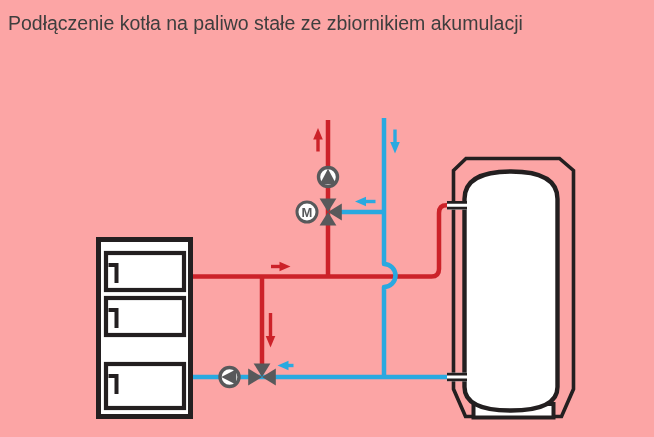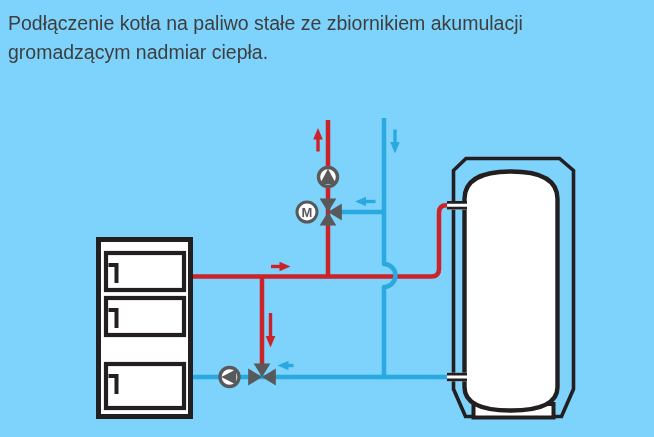--- a/index.html
+++ b/index.html
@@ -1,19 +1,19 @@
 <!DOCTYPE html>
 <html style="--hot: #cc2229; --cold: #29a9e0; --component: #58595b; --outline: #231f20;"><head>
 <meta charset="utf-8">
 <style>
   :root{
     --hot:#cc2229; --cold:#29a9e0; --component:#58595b; --outline:#231f20;
   }
   html,body{margin:0;padding:0;background:#fff;}
-  .stage{position:relative;width:654px;height:437px;background:#7dd3fc;overflow:hidden;
+  .stage{position:relative;width:654px;height:437px;background:#fca5a5;overflow:hidden;
          font-family:"Liberation Sans",sans-serif;}
   .title{position:absolute;left:8px;top:9px;width:640px;color:#3e3e3e;
          font-size:19.5px;line-height:29px;font-weight:400;letter-spacing:0px;}
   .title div{white-space:nowrap;}
   svg.diagram{position:absolute;left:0;top:0;}
   
   .pipe{fill:none;stroke-linejoin:round;stroke-linecap:butt;stroke-width:4.5px;}
   .hot{stroke:var(--hot,#cc2229);}
   .cold{stroke:var(--cold,#29a9e0);}
   
@@ -31,21 +31,20 @@
   .head-hot{fill:var(--hot,#cc2229);stroke:none;}
   .head-cold{fill:var(--cold,#29a9e0);stroke:none;}
 </style>
 </head>
 <body>
 
 <div class="stage">
 
   <div class="title">
     <div>Podłączenie kotła na paliwo stałe ze zbiornikiem akumulacji</div>
-    <div>gromadzącym nadmiar ciepła.</div>
   </div>
 
   <svg class="diagram" width="654" height="437" viewBox="0 0 654 437">
 
     <defs>
       <pattern id="ins" width="7.2" height="7.2" patternUnits="userSpaceOnUse">
         <rect width="7.2" height="7.2" fill="#fff"></rect>
         <path d="M0,3.6 L3.6,0 L7.2,3.6 L3.6,7.2 Z" fill="none" stroke="#231f20" stroke-width="0.9"></path>
       </pattern>
     </defs>

